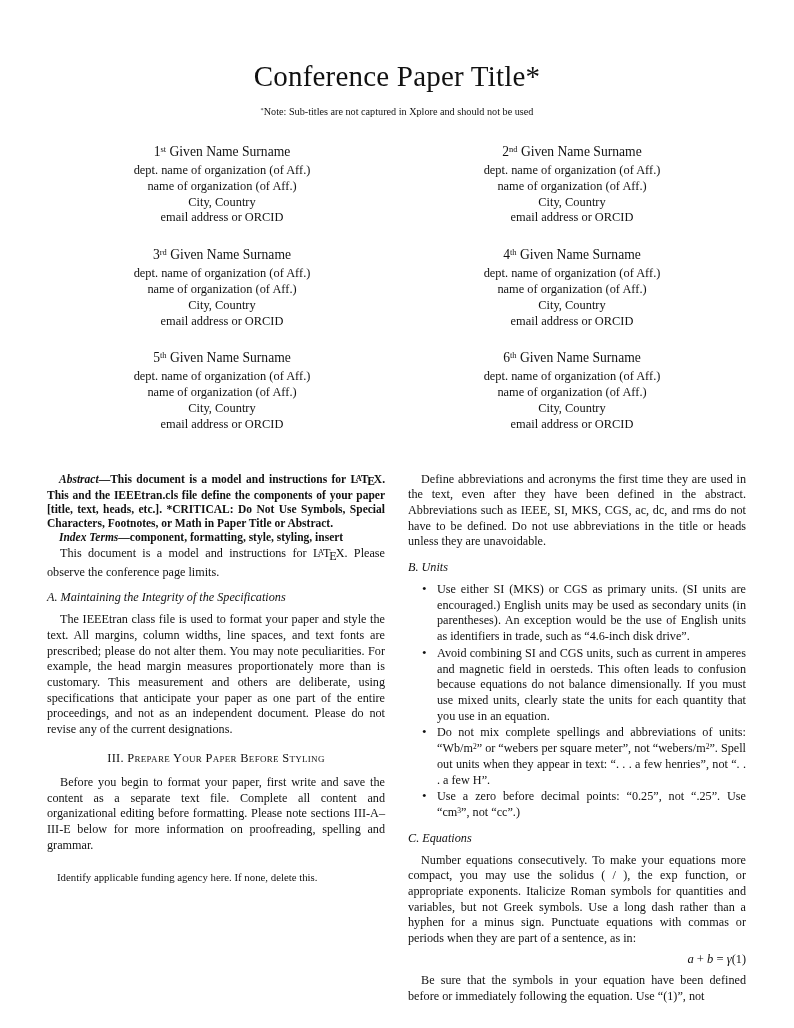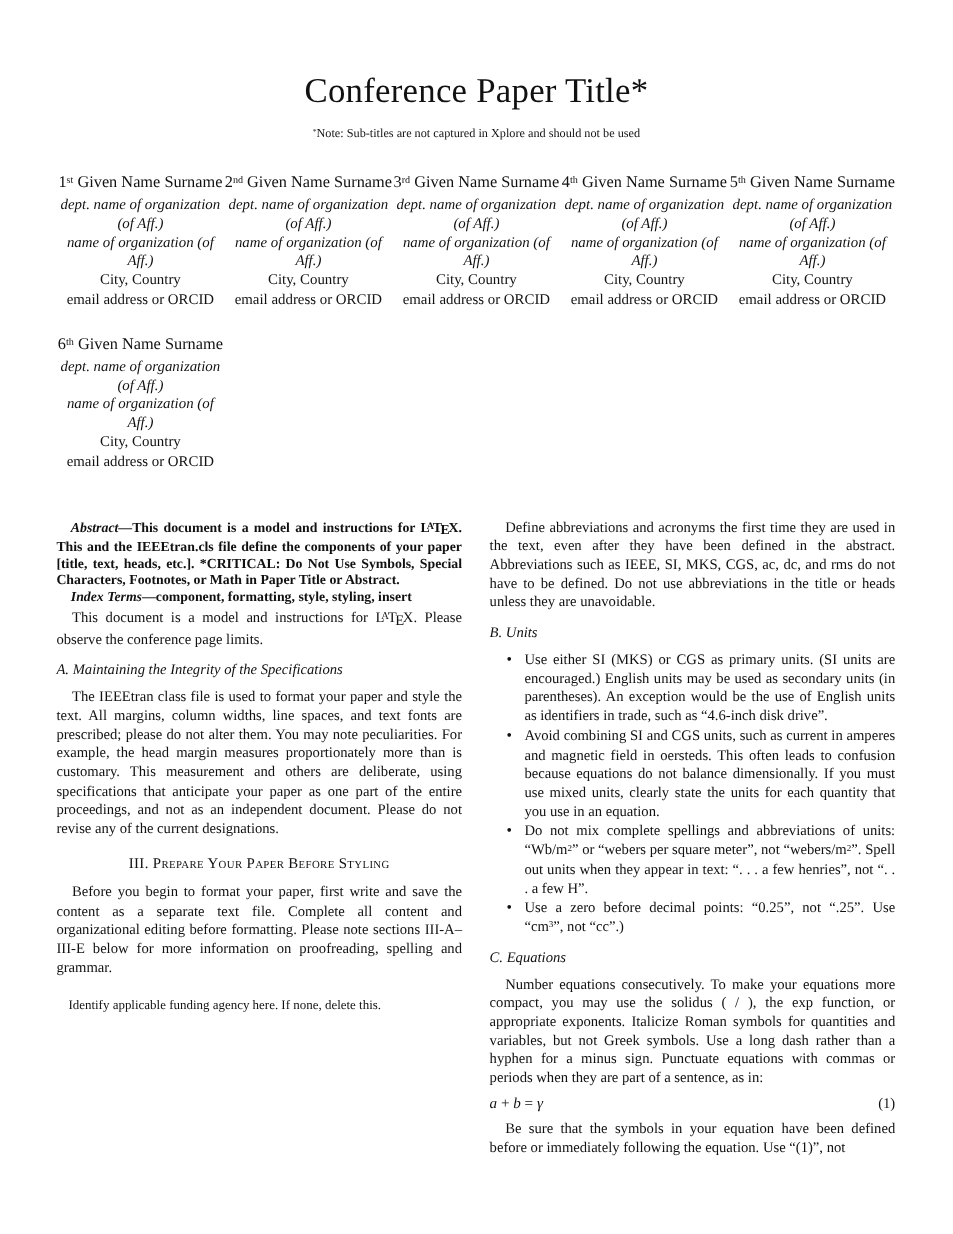--- a/index.html
+++ b/index.html
@@ -14,27 +14,27 @@
   
   .title {
     margin-top: 60px; text-align: center;
     font-size: 29px; font-weight: normal; letter-spacing: 0.2px;
   }
   .title-note {
     margin-top: 13px; text-align: center; font-size: 10.2px;
   }
   .authors {
     margin-top: 27px;
-    display: grid; grid-template-columns: 1fr 1fr 1fr 1fr 1fr;
+    display: grid; grid-template-columns: 1fr 1fr;
     row-gap: 21px;
   }
   .author { text-align: center; }
   .author .name { font-size: 13.6px; margin-bottom: 3px; }
   .author .line { font-size: 12.4px; line-height: 15.8px; }
-  .author .it { font-style: italic; }
+  .author .it { }
 
   
   .columns { margin-top: 39px; display: flex; gap: 23px; }
   .col { width: 338px; flex: 0 0 338px; }
 
   p.body {
     font-size: 12.2px; line-height: 15.7px; text-align: justify;
     text-indent: 13px; hyphens: none;
   }
   .abstract, .index-terms {
@@ -51,21 +51,21 @@
   }
   ul.bullets { list-style: none; margin: 2px 0 2px 0; padding-left: 29px; }
   ul.bullets li {
     position: relative; font-size: 12.2px; line-height: 15.7px;
     text-align: justify; margin-bottom: 1px;
   }
   ul.bullets li::before {
     content: "\2022"; position: absolute; left: -15px; top: -1px; font-size: 13px;
   }
   .equation-row { display: flex; align-items: center; margin: 5px 0 6px 0; }
-  .eq-expr { flex: 1; text-align: left; font-size: 12.6px; }
+  .eq-expr { flex: 1; text-align: right; font-size: 12.6px; }
   .eq-num { font-size: 12.2px; }
   .funding {
     margin-top: 18px; font-size: 10.8px; line-height: 13px; text-indent: 10px;
   }
 
   
   .i  { font-style: italic; }
   .sup{ font-size: 0.62em; vertical-align: 0.42em; line-height: 0; }
   .lxA{ font-size: 0.72em; vertical-align: 0.28em; margin-left: -0.30em; margin-right: -0.12em; }
   .lxE{ vertical-align: -0.21em; margin-left: -0.10em; margin-right: -0.09em; }

